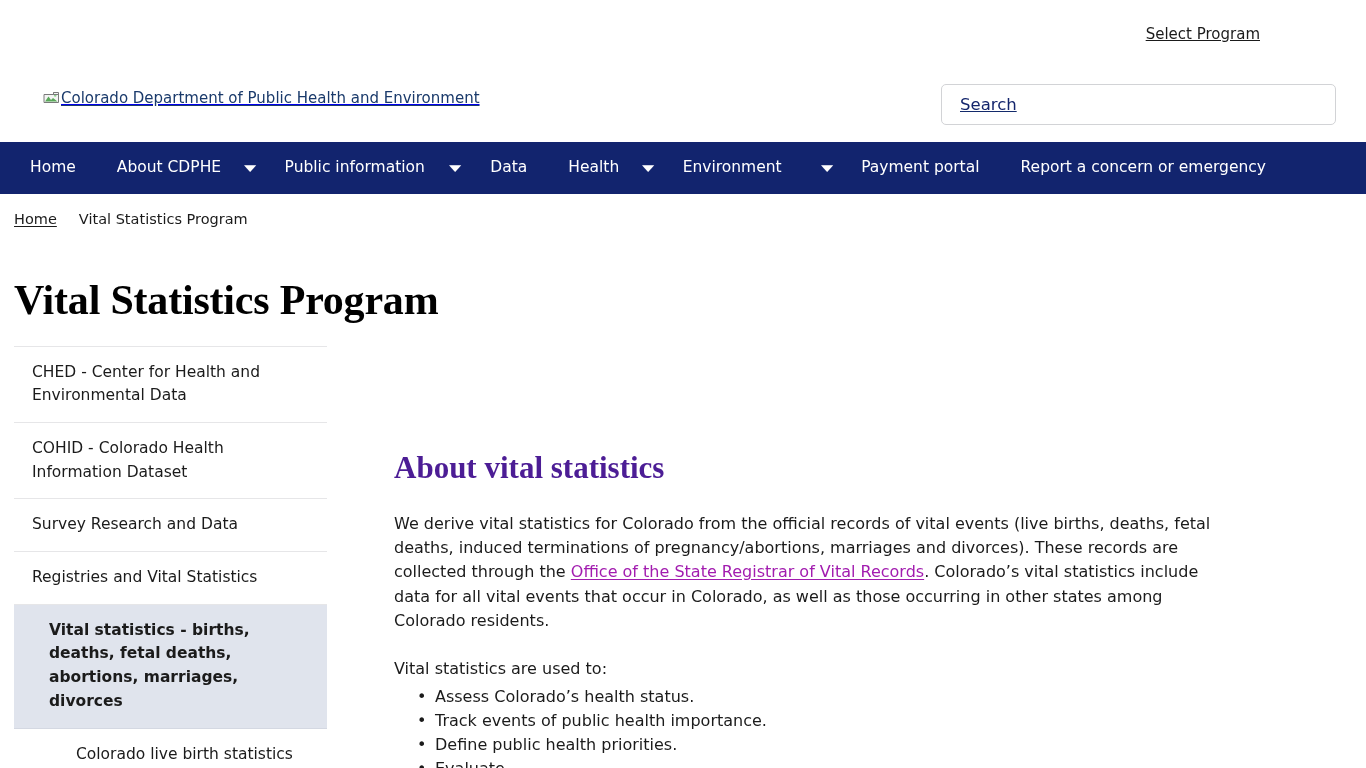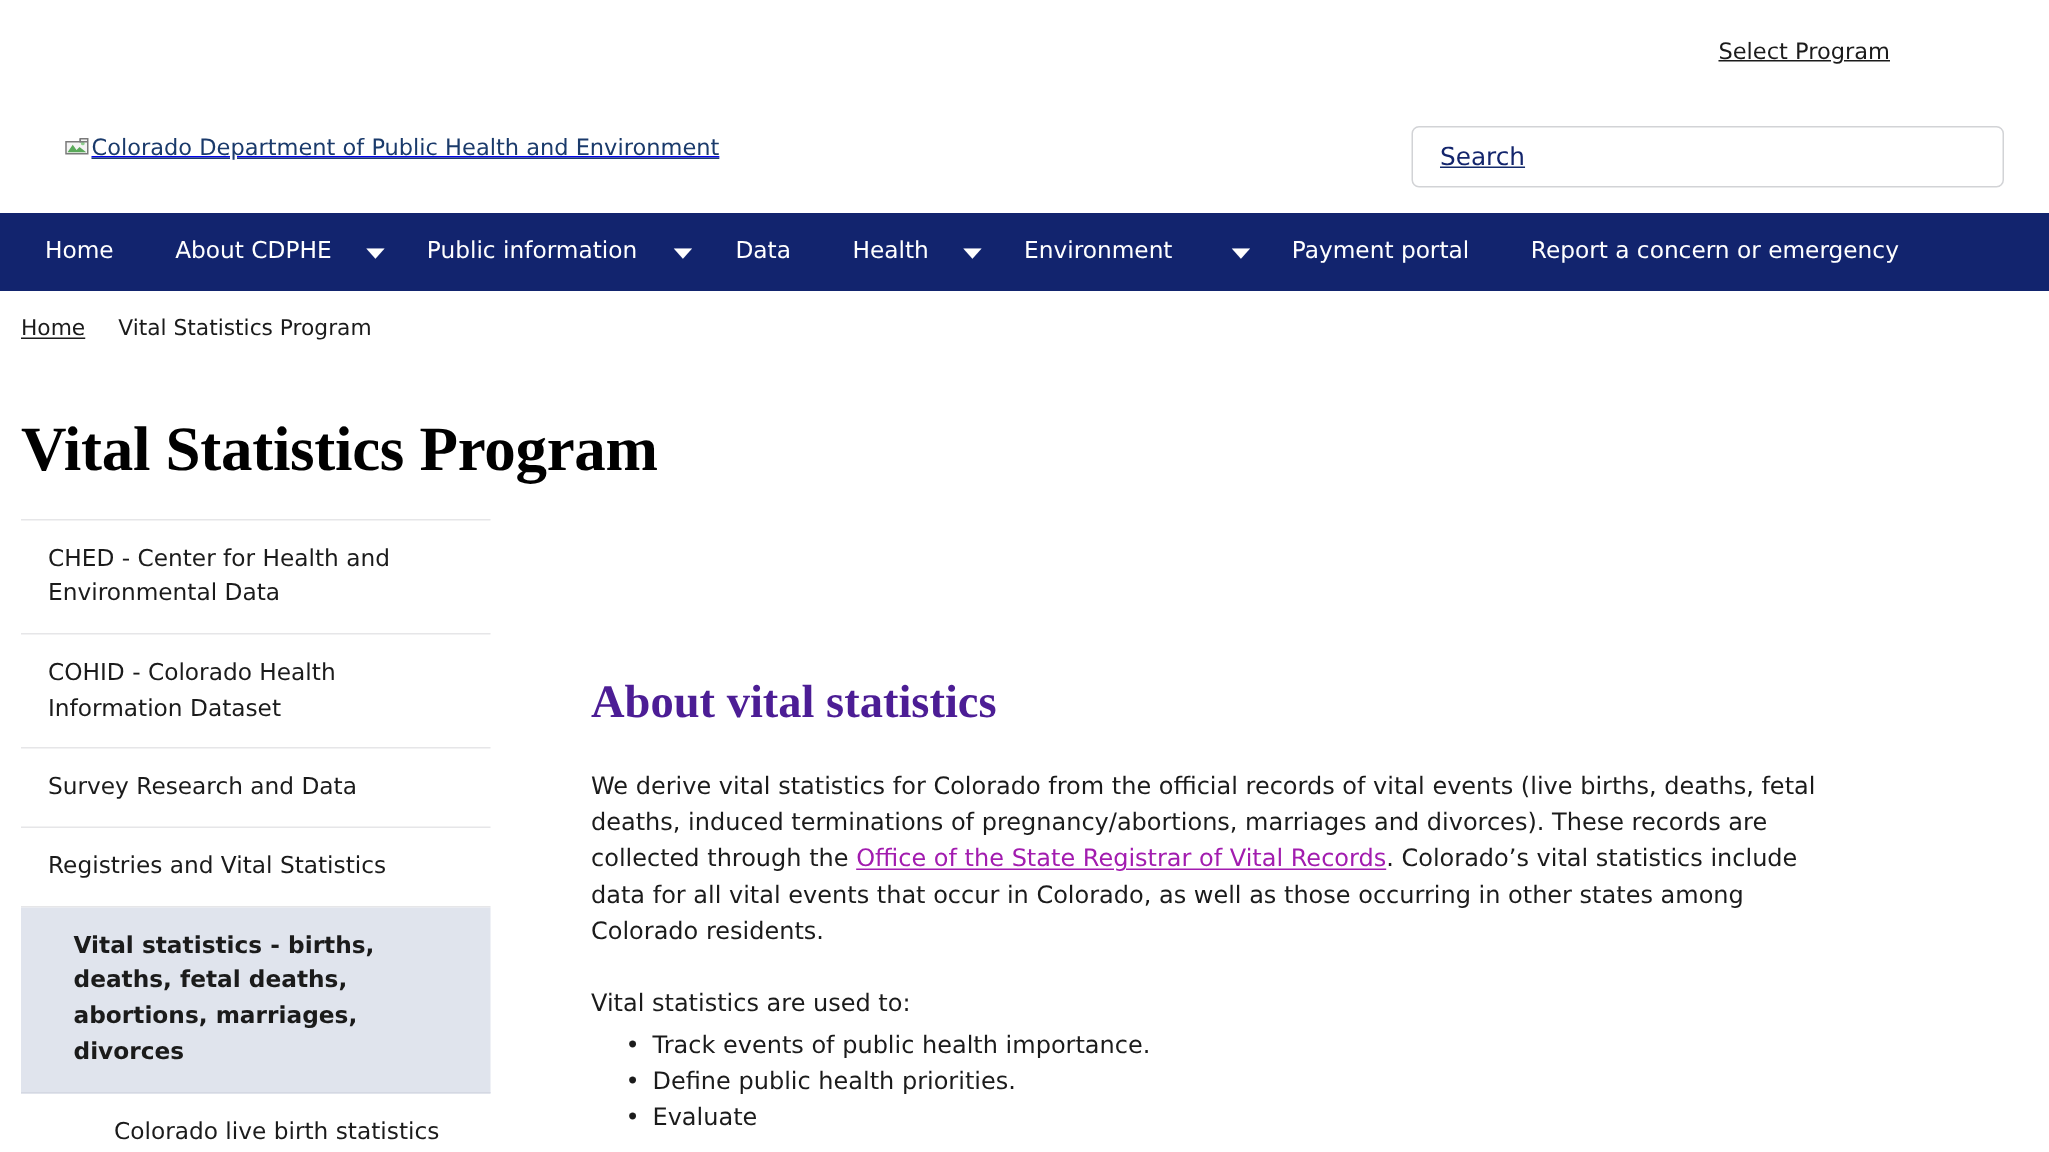--- a/index.html
+++ b/index.html
@@ -288,18 +288,19 @@
   </aside>
 
   <main class="content">
     <h2 class="content-heading">About vital statistics</h2>
 
     <p><span>We derive vital statistics for Colorado from the official records of vital events (live births, deaths, fetal deaths, induced terminations of pregnancy/abortions, marriages and divorces). These records are collected through the </span><a href="#" class="inline-link">Office of the State Registrar of Vital Records</a><span>. Colorado’s vital statistics include data for all vital events that occur in Colorado, as well as those occurring in other states among Colorado residents.</span></p>
 
     <p class="tight">Vital statistics are used to:</p>
 
     <ul>
+      <li>Assess Colorado’s health status.</li>
       <li>Track events of public health importance.</li>
       <li>Define public health priorities.</li>
       <li>Evaluate</li>
     </ul>
   </main>
 </div>
 
 </body></html>

